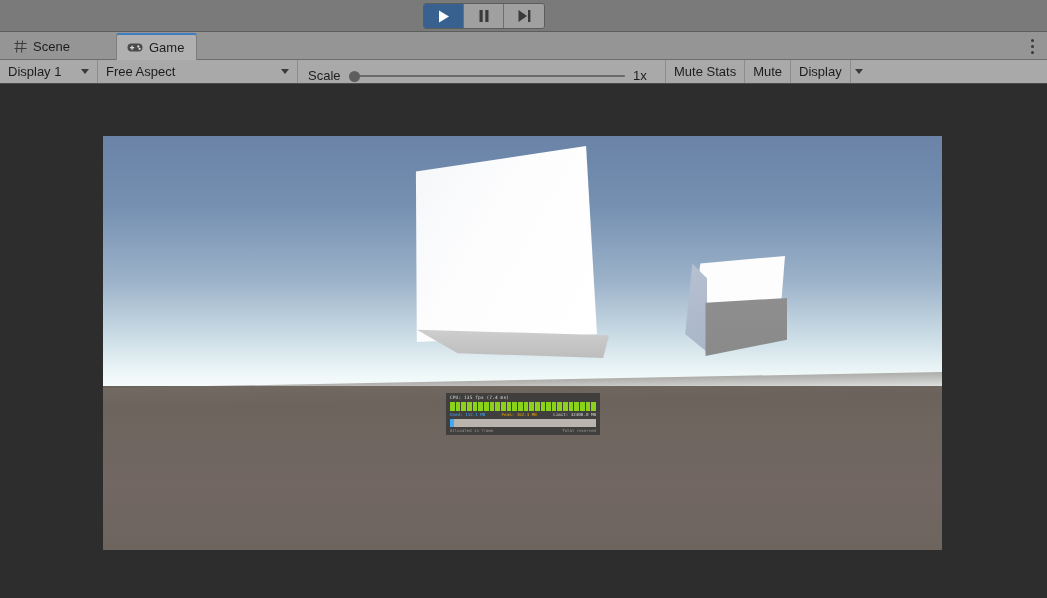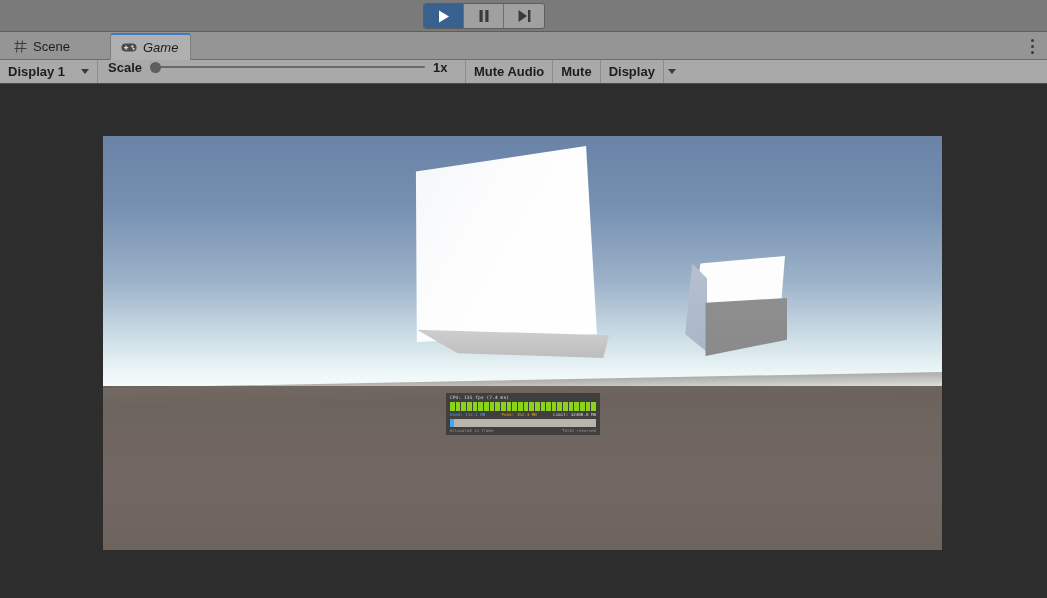--- a/index.html
+++ b/index.html
@@ -43,63 +43,62 @@
   }
   .tab {
     position: absolute; top: 1px; height: 27px;
     display: flex; align-items: center; gap: 6px;
     padding: 0 12px 0 10px;
     font-size: 13px; color: #1d1d1d;
     cursor: pointer; white-space: nowrap;
   }
   .tab.scene { left: 4px; }
   .tab.game {
-    left: 110px;
+    left: 116px;
     background: #b0b0b0;
     border-top: 2px solid #3f7bbf;
     border-left: 1px solid #7e7e7e;
     border-right: 1px solid #7e7e7e;
     border-radius: 3px 3px 0 0;
-    font-style: italic;
   }
   .kebab {
     position: absolute; right: 8px; top: 5px;
     width: 14px; height: 18px;
     display: flex; flex-direction: column; align-items: center;
     justify-content: center; gap: 3px; cursor: pointer;
   }
   .kebab i { width: 3px; height: 3px; background: #3a3a3a; border-radius: 50%; display: block; }
 
   
   .gametoolbar {
     position: absolute; left: 0; top: 60px;
     width: 1047px; height: 24px;
     background: #a9a9a9;
     border-bottom: 1px solid #4a4a4a;
     display: flex; align-items: stretch;
-    font-size: 13px; color: #1d1d1d; font-weight: bold;
+    font-size: 13px; color: #1d1d1d;
   }
   .tb-item {
     display: flex; align-items: center;
     padding: 0 8px;
     border-right: 1px solid #8d8d8d;
     cursor: pointer; white-space: nowrap;
   }
   .tb-item.noborder { border-right: none; }
   .dd-display { width: 98px; justify-content: space-between; }
   .dd-aspect  { width: 200px; justify-content: space-between; }
   .caret {
     width: 0; height: 0;
     border-left: 4px solid transparent;
     border-right: 4px solid transparent;
     border-top: 5px solid #3a3a3a;
     margin-left: 6px;
   }
   .scalebox {
-    display: flex; align-items: flex-start; gap: 8px;
+    display: flex; align-items: flex-end; gap: 8px;
     padding: 0 10px; width: 368px;
     border-right: 1px solid #8d8d8d;
   }
   .slider { position: relative; flex: 1; height: 14px; display: flex; align-items: center; }
   .slider .track { width: 100%; height: 2px; background: #6a6a6a; border-radius: 1px; }
   .slider .knob {
     position: absolute; left: 0; top: 2px;
     width: 11px; height: 11px; border-radius: 50%;
     background: #5e5e5e; cursor: pointer;
   }
@@ -244,33 +243,37 @@
   </div>
 </div>
 
 <div class="gametoolbar">
 
   <div class="tb-item dd-display">
     <span>Display 1</span>
     <span class="caret"></span>
   </div>
 
+  <div class="tb-item dd-aspect">
+    <span>Free Aspect</span>
+    <span class="caret"></span>
+  </div>
 
   <div class="scalebox">
     <span>Scale</span>
     <span class="slider">
       <span class="track"></span>
       <span class="knob"></span>
     </span>
     <span class="scale-val">1x</span>
   </div>
 
 
   <div class="tb-item">
-    <span>Mute Audio</span>
+    <span>Mute Stats</span>
   </div>
 
   <div class="tb-item">
     <span>Mute</span>
   </div>
 
   <div class="tb-item noborder">
     <span>Display</span>
   </div>
 

